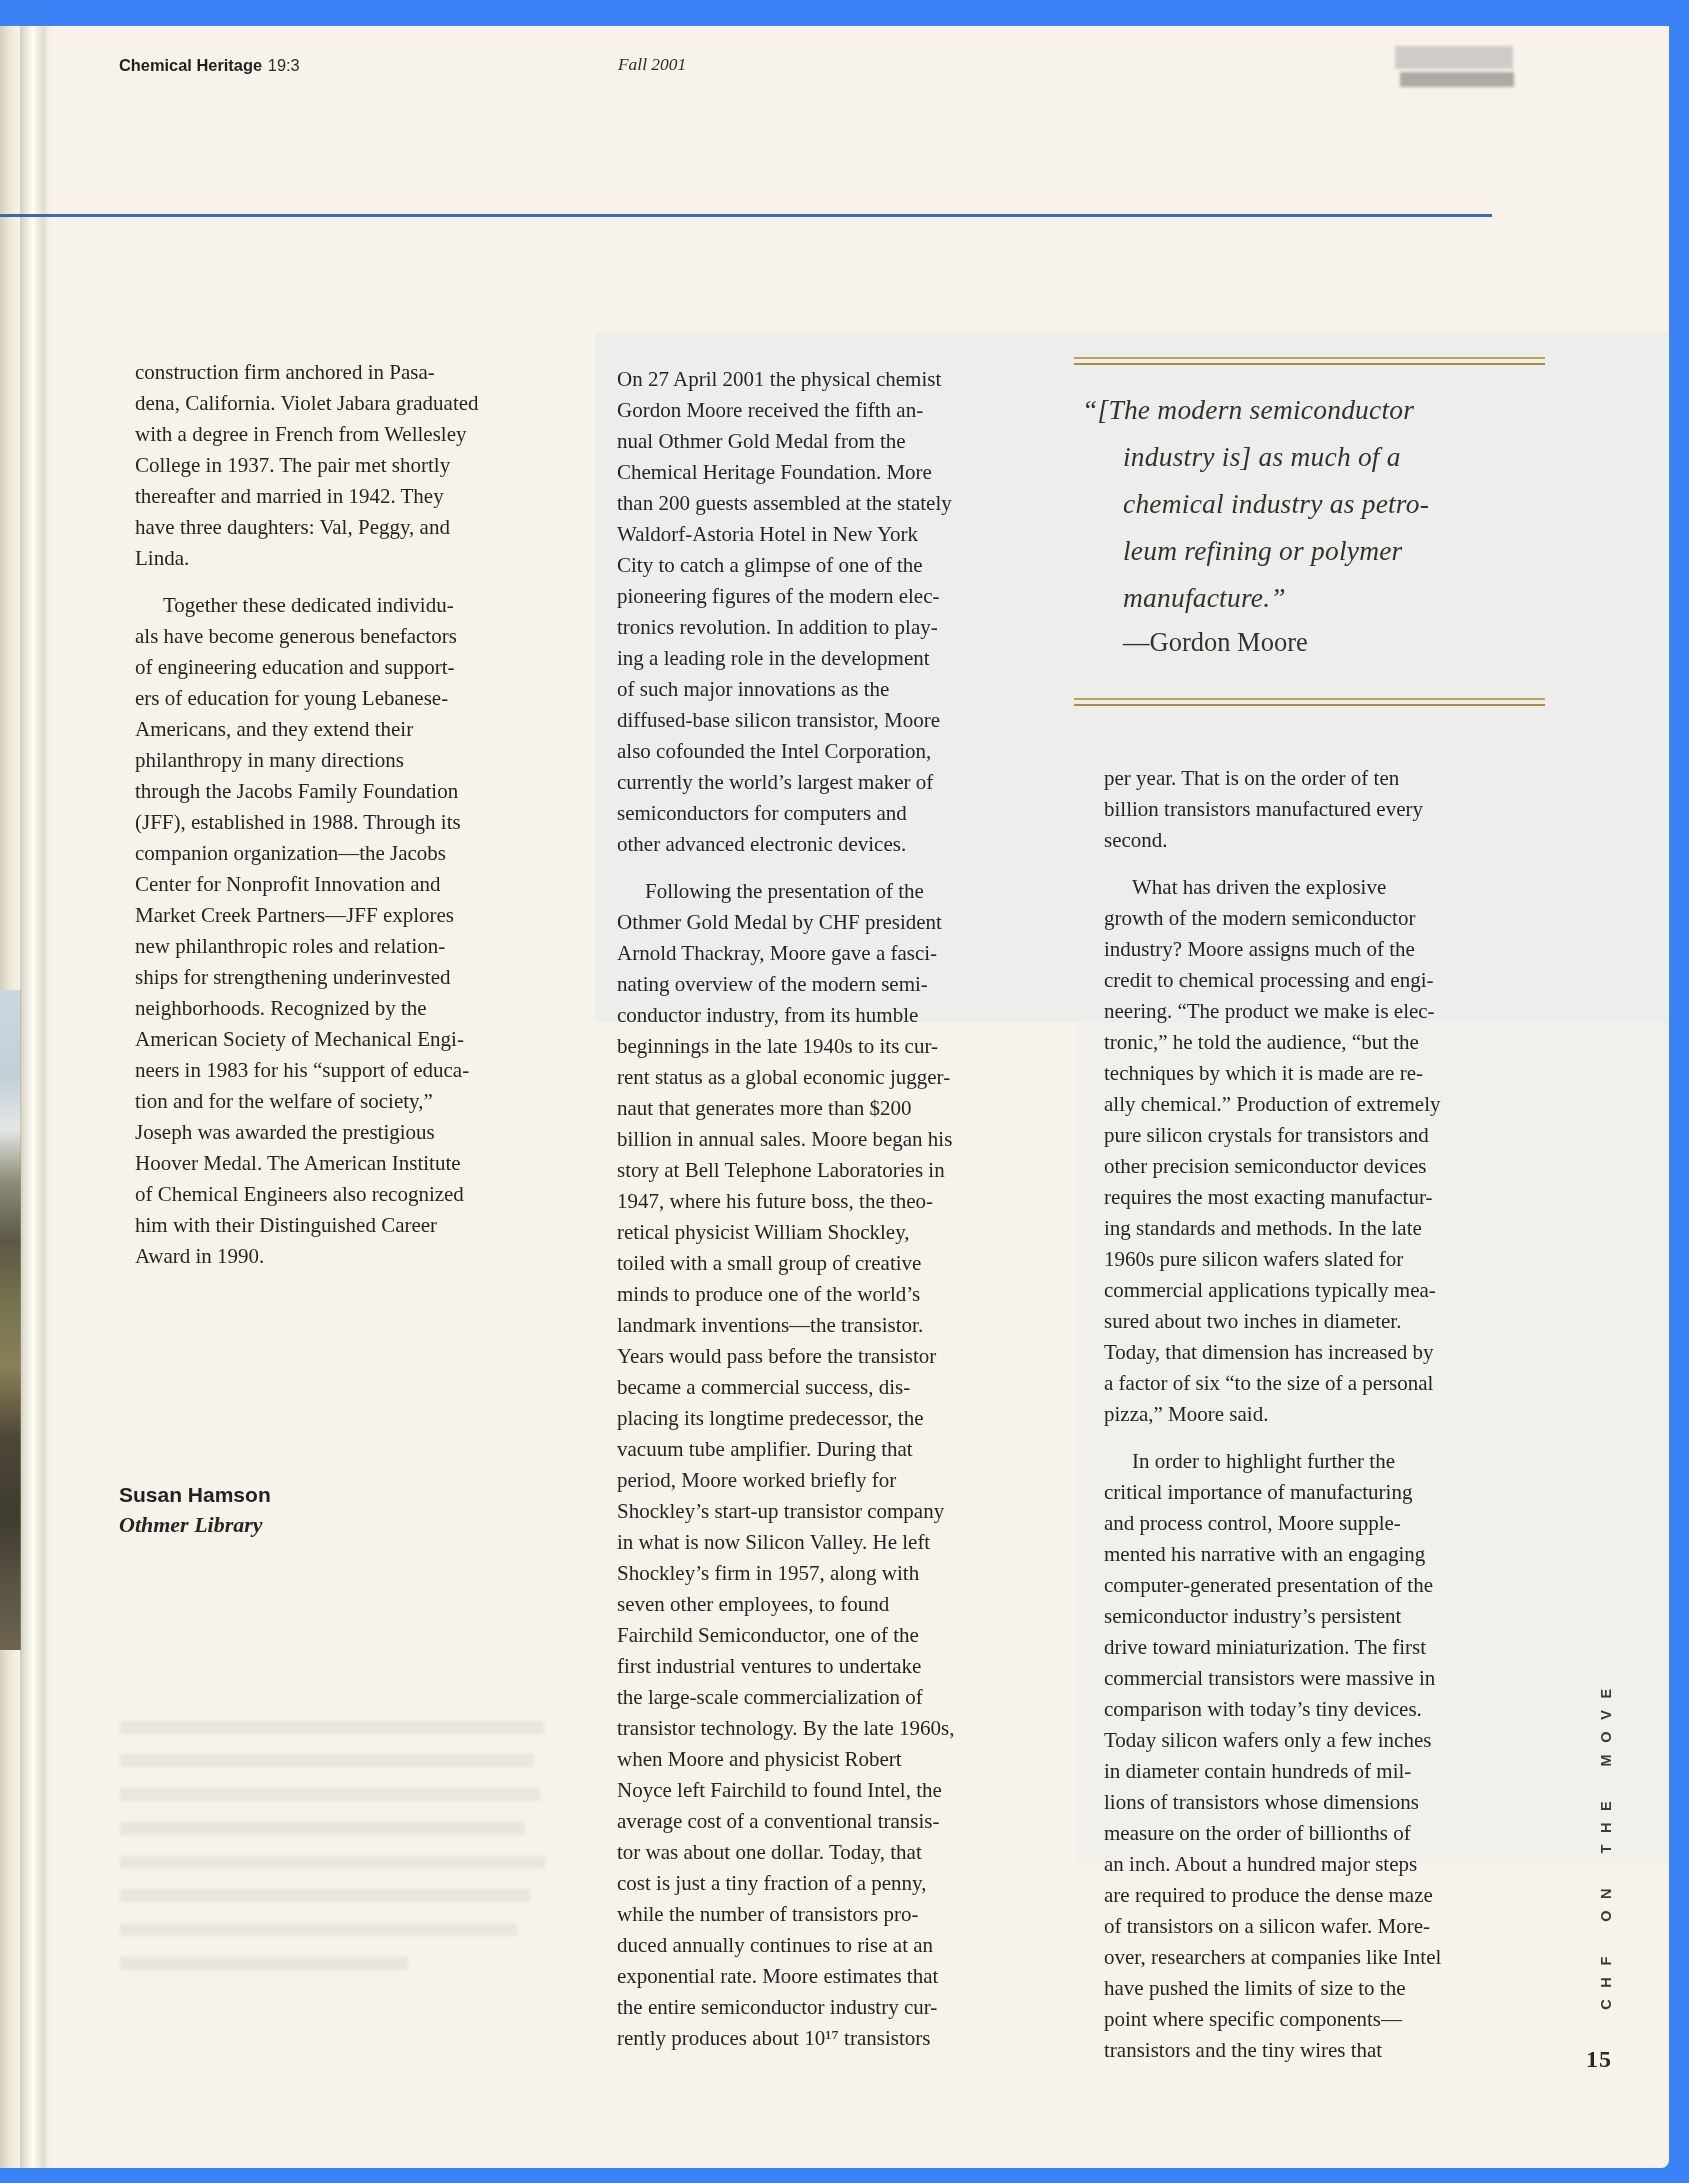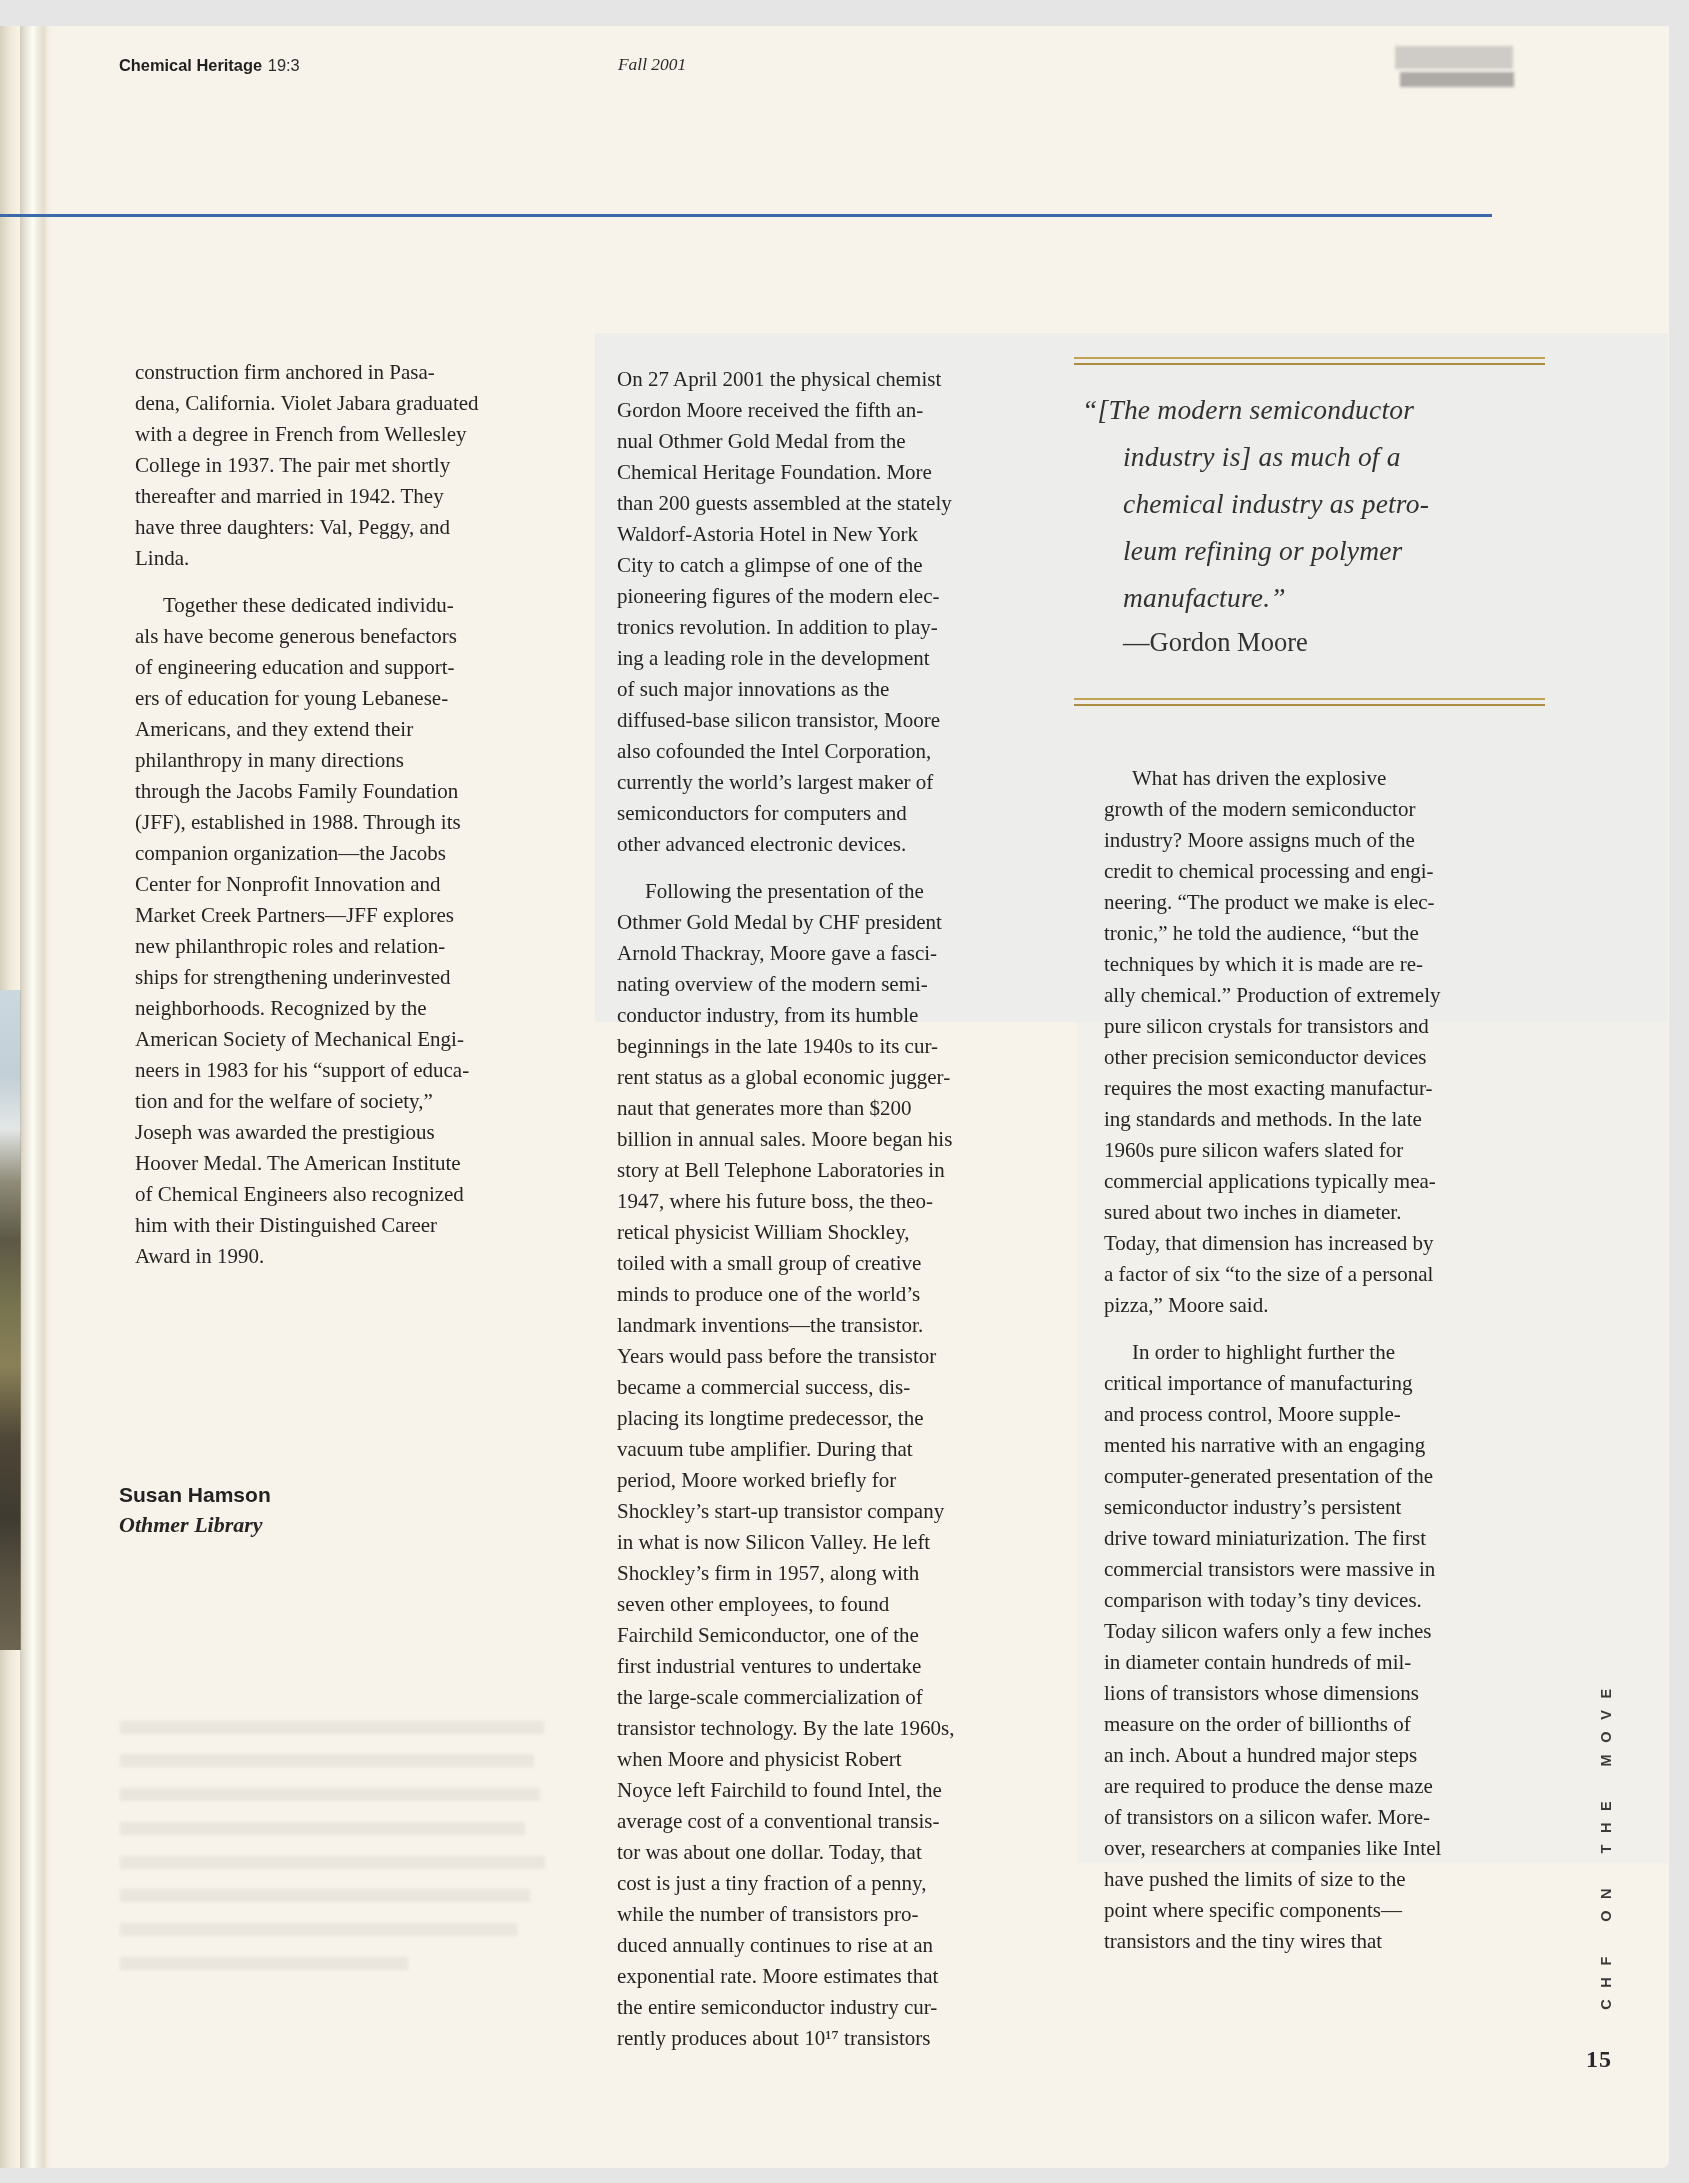--- a/index.html
+++ b/index.html
@@ -1,18 +1,18 @@
 <!DOCTYPE html>
 <html style="font-size:7.7px"><head>
 <meta charset="utf-8">
 <style>
   html,body { margin:0; padding:0; background:#1c1c1e; }
   .stage {
     position:relative; width:1689px; height:2183px; overflow:hidden;
-    background:#e5e5e5;
+    background:#3b82f6;
     font-family:"Liberation Serif","DejaVu Serif",serif;
   }
   .paper {
     position:absolute; left:0; top:26px; width:1669px; height:2142px;
     background:#f7f3ea; border-radius:0 0 7.7px 1.9px;
   }
   .page-edge {
     position:absolute; left:0; top:26px; width:53px; height:2142px;
     background:linear-gradient(90deg,#d6cfbd 0%,#efe9d9 20%,#fdfaf1 48%,#ece6d7 72%,#f7f3ea 100%);
   }
@@ -196,20 +196,23 @@
   <div class="quote-rule rule-top"></div>
   <div class="quote-body">“[The modern semiconductor
 industry is] as much of a
 chemical industry as petro-
 leum refining or polymer
 manufacture.”</div>
   <div class="quote-attrib">—Gordon Moore</div>
   <div class="quote-rule rule-bottom"></div>
 
   <div class="col col3">
+    <p>per year. That is on the order of ten
+billion transistors manufactured every
+second.</p>
     <p class="indent">What has driven the explosive
 growth of the modern semiconductor
 industry? Moore assigns much of the
 credit to chemical processing and engi-
 neering. “The product we make is elec-
 tronic,” he told the audience, “but the
 techniques by which it is made are re-
 ally chemical.” Production of extremely
 pure silicon crystals for transistors and
 other precision semiconductor devices

